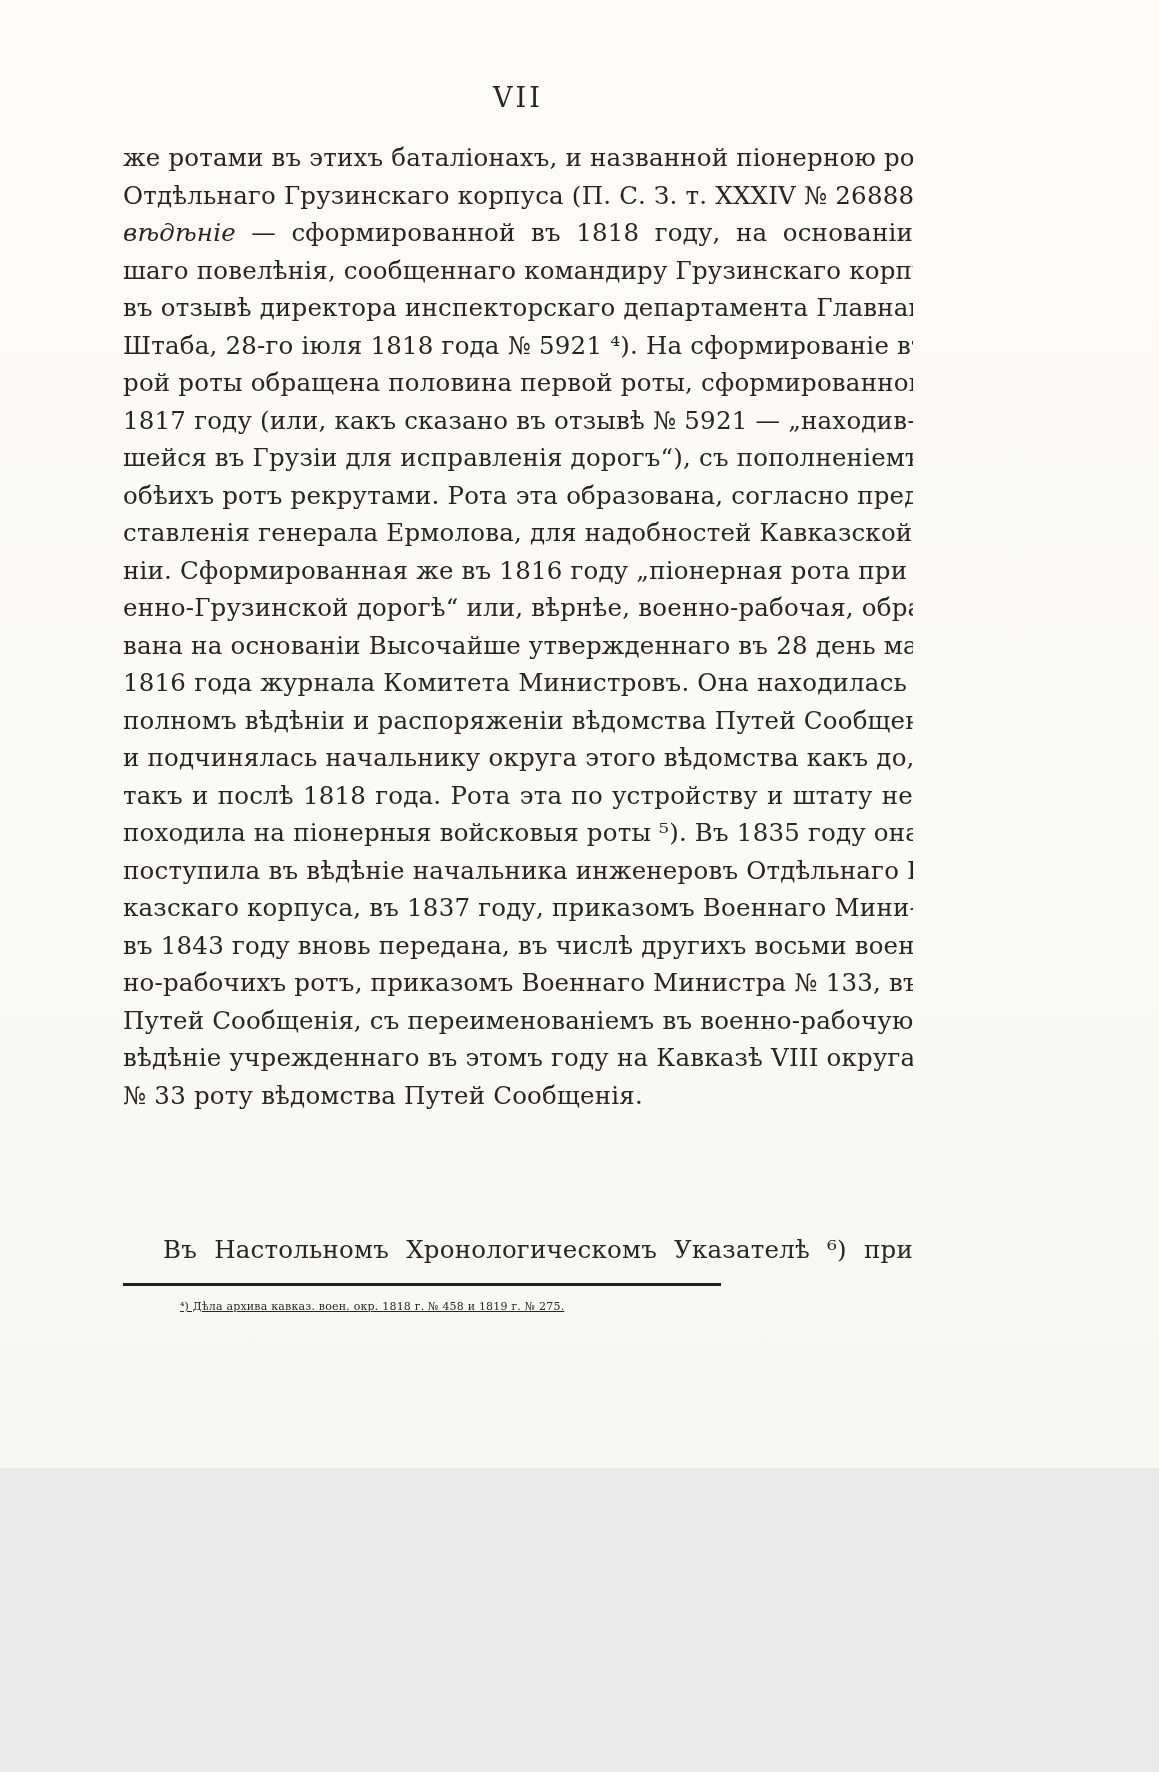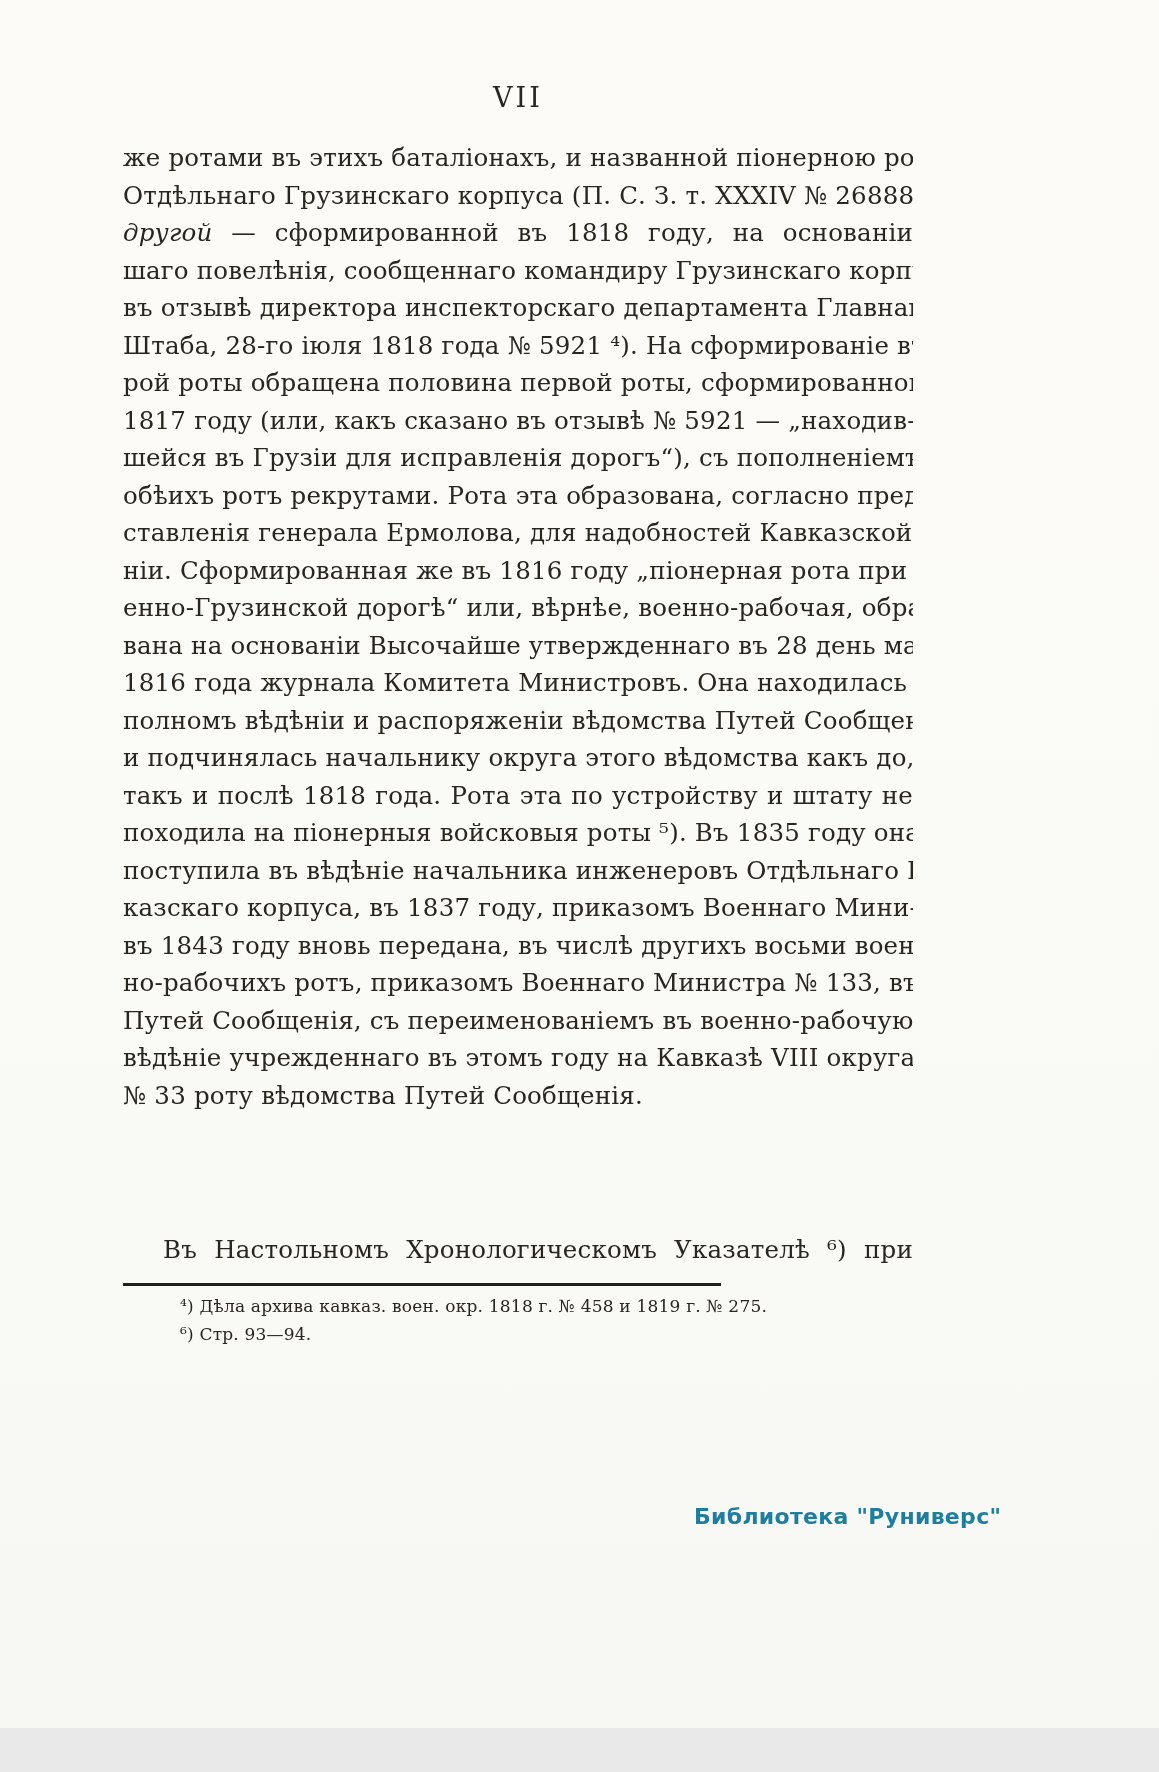--- a/index.html
+++ b/index.html
@@ -1,20 +1,20 @@
 <!DOCTYPE html>
 <html><head>
 <meta charset="utf-8">
 <style>
   * { margin: 0; padding: 0; box-sizing: border-box; }
   html, body { background: #e9e9e9; }
   .page {
     position: relative;
     width: 1159px;
-    height: 1728px;
+    height: 1468px;
     margin: 0 auto;
     background: #fbfaf7;
     background-image: linear-gradient(180deg, #fcfbf8 0%, #fafaf6 55%, #f7f7f3 100%);
     font-family: "DejaVu Serif", serif;
     color: #29261f;
     overflow: hidden;
   }
   .page-number {
     position: absolute;
     top: 82px;
@@ -76,24 +76,25 @@
     height: 3px;
     background: #211e18;
   }
   .footnotes {
     position: absolute;
     top: 1293px;
     left: 180px;
     width: 760px;
   }
   .footnote {
-    font-size: 17px;
+    font-size: 11px;
     line-height: 27.5px;
     letter-spacing: 0.2px;
     white-space: nowrap;
+    text-decoration: underline;
   }
   .watermark {
     position: absolute;
     top: 1504px;
     left: 694px;
     font-family: "DejaVu Sans", sans-serif;
     font-weight: bold;
     font-size: 22px;
     color: #1d7ea1;
     letter-spacing: 0.3px;
@@ -102,21 +103,21 @@
 </head>
 <body>
 
 <div class="page">
 
   <div class="page-number">VII</div>
 
   <div class="body-text">
     <div class="line">же ротами въ этихъ баталіонахъ, и названной піонерною ротою</div>
     <div class="line">Отдѣльнаго Грузинскаго корпуса (П. С. З. т. XXXIV № 26888);</div>
-    <div class="line justify-wrap"><span class="italic">другой</span> <span>— сформированной въ 1818 году, на основаніи Высочай-</span></div>
+    <div class="line justify-wrap"><span class="italic">вѣдѣніе</span> <span>— сформированной въ 1818 году, на основаніи Высочай-</span></div>
     <div class="line">шаго повелѣнія, сообщеннаго командиру Грузинскаго корпуса</div>
     <div class="line">въ отзывѣ директора инспекторскаго департамента Главнаго</div>
     <div class="line">Штаба, 28-го іюля 1818 года № 5921 ⁴). На сформированіе вто-</div>
     <div class="line">рой роты обращена половина первой роты, сформированной въ</div>
     <div class="line">1817 году (или, какъ сказано въ отзывѣ № 5921 — „находив-</div>
     <div class="line">шейся въ Грузіи для исправленія дорогъ“), съ пополненіемъ</div>
     <div class="line">обѣихъ ротъ рекрутами. Рота эта образована, согласно пред-</div>
     <div class="line">ставленія генерала Ермолова, для надобностей Кавказской ли-</div>
     <div class="line">ніи. Сформированная же въ 1816 году „піонерная рота при Во-</div>
     <div class="line">енно-Грузинской дорогѣ“ или, вѣрнѣе, военно-рабочая, образо-</div>
@@ -135,18 +136,17 @@
     <div class="line last">№ 33 роту вѣдомства Путей Сообщенія.</div>
   </div>
 
 
   <div class="section-first-line">Въ Настольномъ Хронологическомъ Указателѣ ⁶) при пере-</div>
 
   <div class="footnote-rule"></div>
 
   <div class="footnotes">
     <div class="footnote">⁴) Дѣла архива кавказ. воен. окр. 1818 г. № 458 и 1819 г. № 275.</div>
-    <div class="footnote">⁶) Стр. 93—94.</div>
   </div>
 
   <div class="watermark">Библиотека "Руниверс"</div>
 
 </div>
 
 </body></html>

